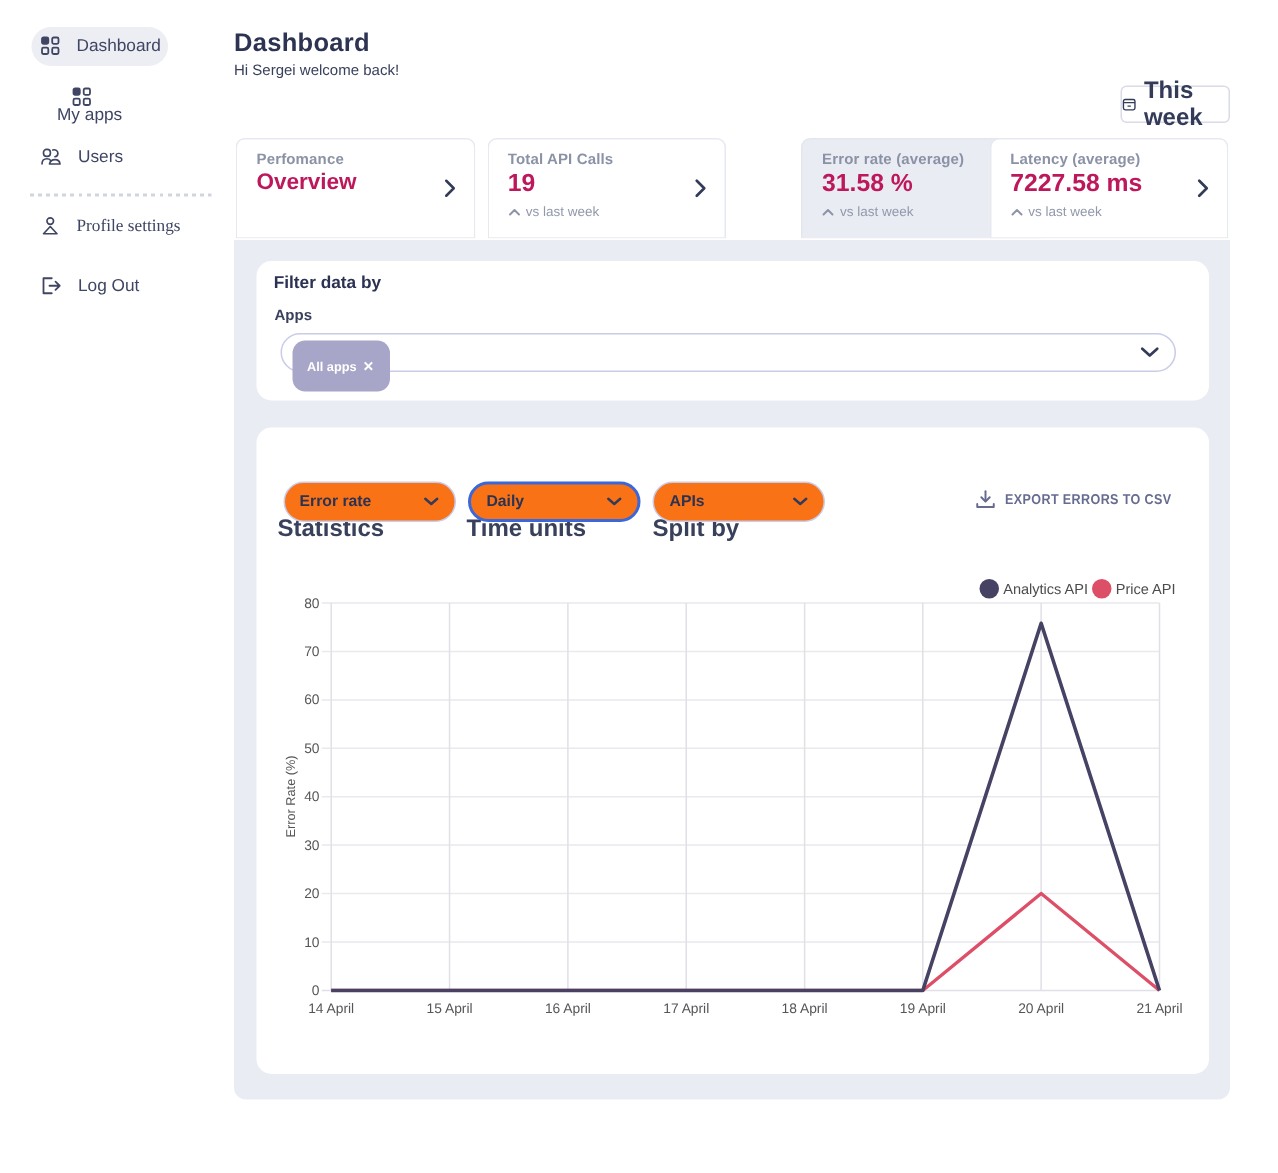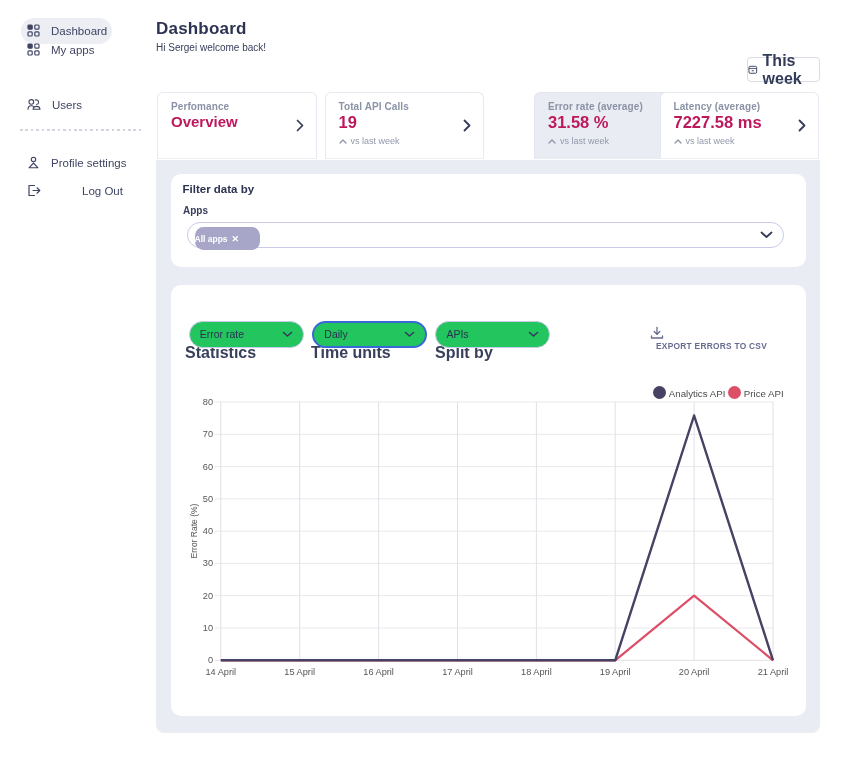--- a/index.html
+++ b/index.html
@@ -29,49 +29,49 @@
 
 
 .gray { position:absolute; left:156px; top:160px; width:664px; height:572.5px; background:#eaecf3; border-radius:0 0 8px 8px; }
 .panel { position:absolute; background:#fff; border-radius:10px; }
 #fpanel { left:170.5px; top:174px; width:635.5px; height:93px; }
 #spanel { left:170.5px; top:285px; width:635.5px; height:431px; }
 
 .ftitle { position:absolute; left:182.5px; top:182.5px; font-size:11.5px; font-weight:700; color:#2b3252; }
 .flabel { position:absolute; left:183px; top:205px; font-size:10px; font-weight:700; color:#39405c; }
 .fselect { position:absolute; left:186.5px; top:222px; width:597px; height:26px; border:1px solid #c9cbe8; border-radius:13px; background:#fff; }
-.chip { position:absolute; left:194.5px; top:227px; width:65px; height:23px; background:#a7a5c8; border-radius:8.5px; color:#fff; font-size:8.5px; font-weight:700; display:flex; align-items:center; }
+.chip { position:absolute; left:194.5px; top:227px; width:65px; height:34px; background:#a7a5c8; border-radius:8.5px; color:#fff; font-size:8.5px; font-weight:700; display:flex; align-items:center; justify-content:center; }
 .chip .x { margin-left:4px; font-size:9px; font-weight:700; }
 
 .slabel { position:absolute; top:310px; font-size:16px; font-weight:700; color:#39405c;margin-top:34px; }
-.sselect { position:absolute; top:321px; height:26.5px; border:1px solid #c9cbe8; border-radius:13.5px; background:#22c55e; font-size:10.5px; font-weight:400; color:#2b3252; display:flex; align-items:center; padding-left:10px; }
+.sselect { position:absolute; top:321px; height:26.5px; border:1px solid #c9cbe8; border-radius:13.5px; background:#f97316; font-size:10.5px; font-weight:700; color:#2b3252; display:flex; align-items:center; padding-left:10px; }
 .sselect.active { border:2px solid #3a67d9; }
 .sselect svg.cv { position:absolute; right:10px; top:50%; margin-top:-3px; }
-.export { position:absolute; left:650px; top:326px; display:flex; color:#666b90;flex-direction:column; }
+.export { position:absolute; left:650px; top:326px; display:flex; align-items:center; color:#666b90; }
 .export .txt { margin-left:6px; font-size:9.5px; font-weight:700; letter-spacing:0.3px; transform:scaleX(0.88); transform-origin:0 50%; white-space:nowrap; }
 
 .ltxt { position:absolute; top:387.5px; font-size:9.7px; color:#4c4c4c; }
 .dot { width:13.8px; height:13.8px; border-radius:50%; }
 </style>
 </head>
 <body>
 
 <div class="pill"></div>
 <div class="side-item" style="top:24px;">
   <svg width="13" height="13" viewBox="0 0 13 13">
       <g fill="none" stroke="#3f4563" stroke-width="1.2">
         <rect x="1" y="1" width="4.2" height="4.2" rx="1" fill="#3f4563"></rect>
         <rect x="7.8" y="1" width="4.2" height="4.2" rx="1"></rect>
         <rect x="1" y="7.8" width="4.2" height="4.2" rx="1"></rect>
         <rect x="7.8" y="7.8" width="4.2" height="4.2" rx="1"></rect>
       </g>
     </svg>
   <span>Dashboard</span>
 </div>
-<div class="side-item" style="top:43px;">
+<div class="side-item" style="top:58px;flex-direction:column;">
   <svg width="13" height="13" viewBox="0 0 13 13">
       <g fill="none" stroke="#3f4563" stroke-width="1.2">
         <rect x="1" y="1" width="4.2" height="4.2" rx="1" fill="#3f4563"></rect>
         <rect x="7.8" y="1" width="4.2" height="4.2" rx="1"></rect>
         <rect x="1" y="7.8" width="4.2" height="4.2" rx="1"></rect>
         <rect x="7.8" y="7.8" width="4.2" height="4.2" rx="1"></rect>
       </g>
     </svg>
   <span>My apps</span>
 </div>
@@ -80,30 +80,30 @@
       <g fill="none" stroke="#3f4563" stroke-width="1.1" stroke-linecap="round" stroke-linejoin="round">
         <rect x="2" y="1.6" width="4.6" height="4.6" rx="2.1"></rect>
         <path d="M1 11.3 C1 8.9 2.6 7.8 4.3 7.8 C5.3 7.8 6.2 8.2 6.8 9"></path>
         <path d="M8.2 2 C9.9 1.5 11.6 2.4 11.6 4.2 C11.6 5.5 10.7 6.4 9.6 6.5"></path>
         <path d="M6 11.3 C6.4 9.4 8 8.4 9.7 8.4 C11.4 8.4 12.8 9.5 13 11.3 Z"></path>
       </g>
     </svg>
   <span>Users</span>
 </div>
 <div class="dashes"></div>
-<div class="side-item" style="top:156px;">
+<div class="side-item" style="top:144px;font-family:Liberation Serif, serif;">
   <svg width="13" height="14" viewBox="0 0 13 14">
       <g fill="none" stroke="#3f4563" stroke-width="1.1" stroke-linecap="round" stroke-linejoin="round">
         <circle cx="6.5" cy="3.4" r="2.2"></circle>
         <path d="M2 11.8 L6.5 7 L11 11.8 Z"></path>
       </g>
     </svg>
   <span>Profile settings</span>
 </div>
-<div class="side-item" style="top:184px;gap:30px;">
+<div class="side-item" style="top:184px;">
   <svg width="14" height="13" viewBox="0 0 14 13">
       <g fill="none" stroke="#3f4563" stroke-width="1.2" stroke-linecap="round" stroke-linejoin="round">
         <path d="M7.5 1.5 H2 V11.5 H7.5"></path>
         <path d="M6 6.5 H12.5 M10 3.8 L12.8 6.5 L10 9.2"></path>
       </g>
     </svg>
   <span>Log Out</span>
 </div>
 
 <div class="title">Dashboard</div>

